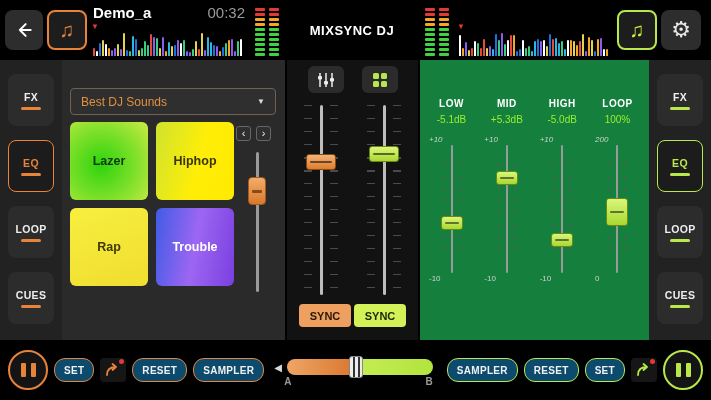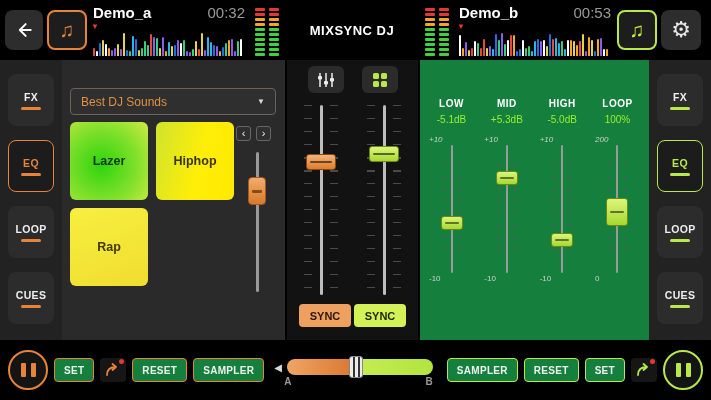--- a/index.html
+++ b/index.html
@@ -139,21 +139,21 @@
   
   .footer { position:absolute; left:0; right:0; bottom:0; height:60px; background:#000;
     display:flex; align-items:center; gap:6px; padding:0 8px; }
   .play-btn { flex:0 0 40px; width:40px; height:40px; border-radius:50%; background:#141414;
     display:flex; align-items:center; justify-content:center; gap:5px; cursor:pointer; }
   .play-btn.orange { border:2px solid #e8833a; }
   .play-btn.green { border:2px solid #b9e84a; }
   .pause-bar { width:5px; height:14px; border-radius:1px; }
   .play-btn.orange .pause-bar { background:#e8833a; }
   .play-btn.green .pause-bar { background:#b9e84a; }
-  .tbtn { flex:0 0 auto; height:24px; padding:0 9px; background:#15803d; border-radius:4px;
+  .tbtn { flex:0 0 auto; height:24px; padding:0 9px; background:#0c4a6e; border-radius:11px;
     display:flex; align-items:center; justify-content:center; font-size:10px; font-weight:bold; color:#f0f0f0;
     cursor:pointer; letter-spacing:.3px; }
   .tbtn.orange { border:1px solid #e8833a; }
   .tbtn.green { border:1px solid #b9e84a; }
   .share-btn { position:relative; flex:0 0 26px; width:26px; height:24px; background:#161616; border-radius:4px;
     display:flex; align-items:center; justify-content:center; cursor:pointer; }
   .share-dot { position:absolute; top:1px; right:2px; width:5px; height:5px; border-radius:50%; background:#e53935; }
   .xfader { position:relative; flex:1 1 auto; height:40px; margin:0 4px; }
   .xf-arrow { position:absolute; left:0; top:12px; font-size:10px; color:#d8d8d8; cursor:pointer; }
   .xf-track { position:absolute; left:13px; right:4px; top:9px; height:16px; border-radius:8px;
@@ -293,24 +293,20 @@
           <div class="vu-seg" style="background: rgb(63, 212, 63);"></div>
           <div class="vu-seg" style="background: rgb(63, 212, 63);"></div>
           <div class="vu-seg" style="background: rgb(63, 212, 63);"></div>
           <div class="vu-seg" style="background: rgb(63, 212, 63);"></div>
           <div class="vu-seg" style="background: rgb(63, 212, 63);"></div>
           <div class="vu-seg" style="background: rgb(63, 212, 63);"></div>
         </div>
       </div>
 
     <div class="deck">
-      <div class="deck-top">
-        <span class="deck-title">Demo_b</span>
-        <span class="deck-time">00:53</span>
-      </div>
       <span class="deck-marker">▼</span>
       <div class="deck-wave">
           <div class="wave-bar" style="height: 21px; background: rgb(255, 255, 255);"></div>
           <div class="wave-bar" style="height: 8px; background: rgb(245, 166, 35);"></div>
           <div class="wave-bar" style="height: 14px; background: rgb(138, 92, 240);"></div>
           <div class="wave-bar" style="height: 6px; background: rgb(229, 211, 75);"></div>
           <div class="wave-bar" style="height: 8px; background: rgb(229, 75, 60);"></div>
           <div class="wave-bar" style="height: 15px; background: rgb(255, 255, 255);"></div>
           <div class="wave-bar" style="height: 13px; background: rgb(53, 208, 127);"></div>
           <div class="wave-bar" style="height: 8px; background: rgb(229, 75, 60);"></div>
@@ -398,20 +394,21 @@
           <span>‹</span>
         </div>
         <div class="chev">
           <span>›</span>
         </div>
       </div>
       <div class="pads-grid">
           <div class="pad" style="background: radial-gradient(circle at 40% 55%, rgb(47, 212, 14) 0%, rgb(127, 224, 42) 55%, rgb(205, 234, 69) 100%); color: rgb(13, 58, 13);">Lazer</div>
           <div class="pad" style="background: linear-gradient(105deg, rgb(207, 227, 46) 0%, rgb(255, 238, 7) 55%, rgb(255, 233, 0) 100%); color: rgb(58, 53, 5);">Hiphop</div>
           <div class="pad" style="background: linear-gradient(160deg, rgb(247, 239, 63) 0%, rgb(240, 221, 48) 100%); color: rgb(64, 58, 6);">Rap</div>
+          <div class="pad" style="background: linear-gradient(100deg, rgb(63, 92, 230) 0%, rgb(157, 102, 242) 50%, rgb(122, 63, 224) 100%); color: rgb(255, 255, 255);">Trouble</div>
         </div>
       <div class="pad-slider">
         <div class="track"></div>
         <div class="pad-slider-handle" id="pad-slider-handle" style="top: 28%;"></div>
       </div>
     </div>
 
     <div class="pitch-panel">
       <div class="view-toggle">
         <div class="toggle-btn">

